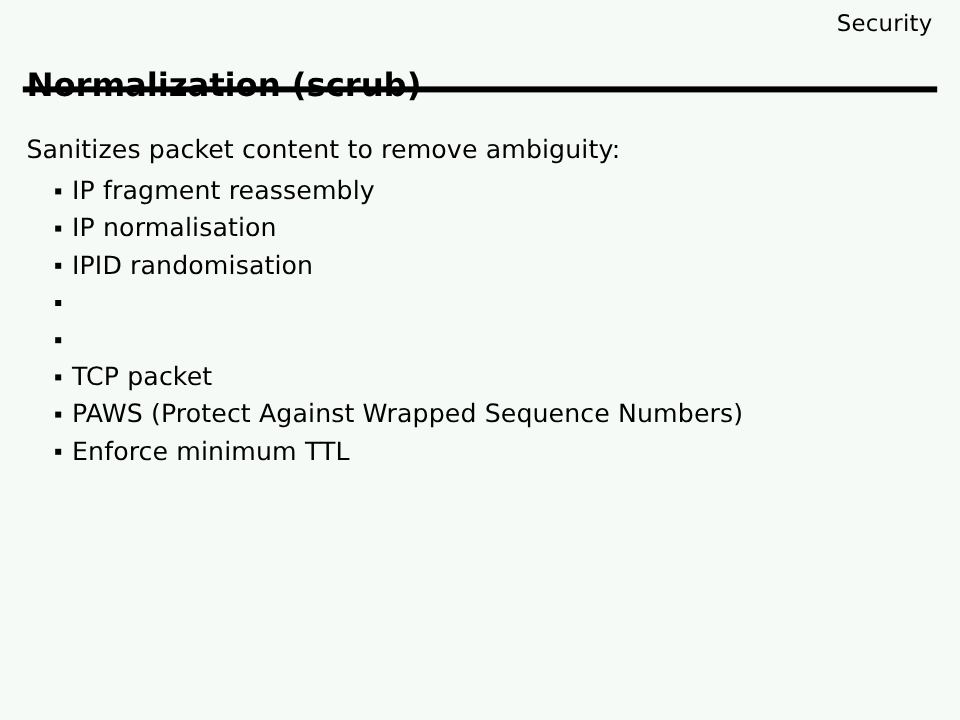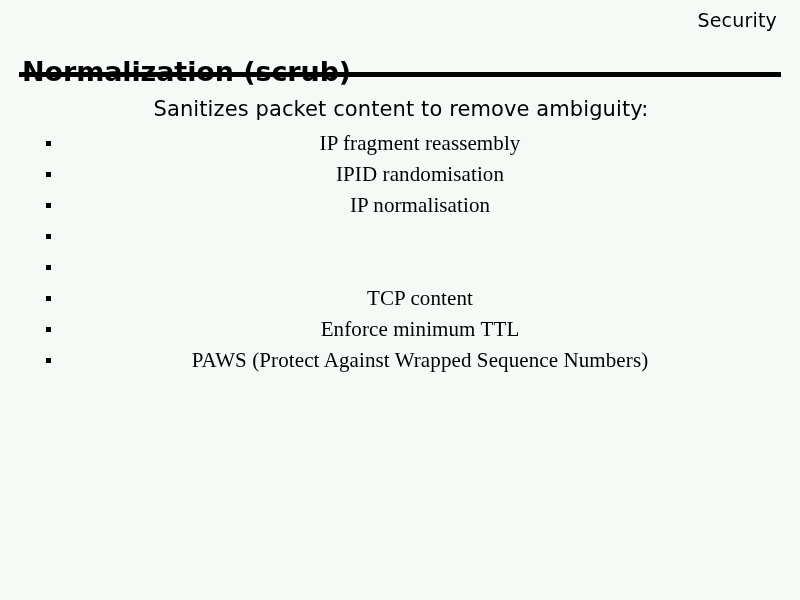--- a/index.html
+++ b/index.html
@@ -49,24 +49,23 @@
     top: 72px;
     left: 19px;
     width: 762px;
     height: 5px;
     background: #000000;
   }
 
   
   .slide-body {
     position: absolute;
-    top: 96px;
+    top: 112px;
     left: 22px;
     right: 20px;
-    text-align: center;
   }
 
   .intro-line {
     font-size: 21px;
     line-height: 26px;
     letter-spacing: 0.1px;
     white-space: nowrap;
     margin: 0 0 6px 0;
   }
 
@@ -77,21 +76,20 @@
   }
 
   .bullet-item {
     position: relative;
     padding-left: 38px;
     font-size: 21px;
     line-height: 31px;
     height: 31px;
     letter-spacing: 0.1px;
     white-space: nowrap;
-    font-family: Liberation Serif, serif;
   }
 
   .bullet-marker {
     position: absolute;
     left: 24px;
     top: 13px;
     width: 5px;
     height: 5px;
     background: #000000;
   }
@@ -115,40 +113,40 @@
 
     <p class="intro-line">Sanitizes packet content to remove ambiguity:</p>
 
     <ul class="bullet-list">
       <li class="bullet-item">
         <span class="bullet-marker"></span>
         <span class="bullet-text">IP fragment reassembly</span>
       </li>
       <li class="bullet-item">
         <span class="bullet-marker"></span>
-        <span class="bullet-text">IPID randomisation</span>
+        <span class="bullet-text">IP normalisation</span>
       </li>
       <li class="bullet-item">
         <span class="bullet-marker"></span>
-        <span class="bullet-text">IP normalisation</span>
+        <span class="bullet-text">IPID randomisation</span>
       </li>
       <li class="bullet-item">
         <span class="bullet-marker"></span>
       </li>
       <li class="bullet-item">
         <span class="bullet-marker"></span>
       </li>
       <li class="bullet-item">
         <span class="bullet-marker"></span>
-        <span class="bullet-text">TCP content</span>
+        <span class="bullet-text">TCP packet</span>
+      </li>
+      <li class="bullet-item">
+        <span class="bullet-marker"></span>
+        <span class="bullet-text">PAWS (Protect Against Wrapped Sequence Numbers)</span>
       </li>
       <li class="bullet-item">
         <span class="bullet-marker"></span>
         <span class="bullet-text">Enforce minimum TTL</span>
-      </li>
-      <li class="bullet-item">
-        <span class="bullet-marker"></span>
-        <span class="bullet-text">PAWS (Protect Against Wrapped Sequence Numbers)</span>
       </li>
     </ul>
 
   </div>
 </div>
 
 </body></html>

